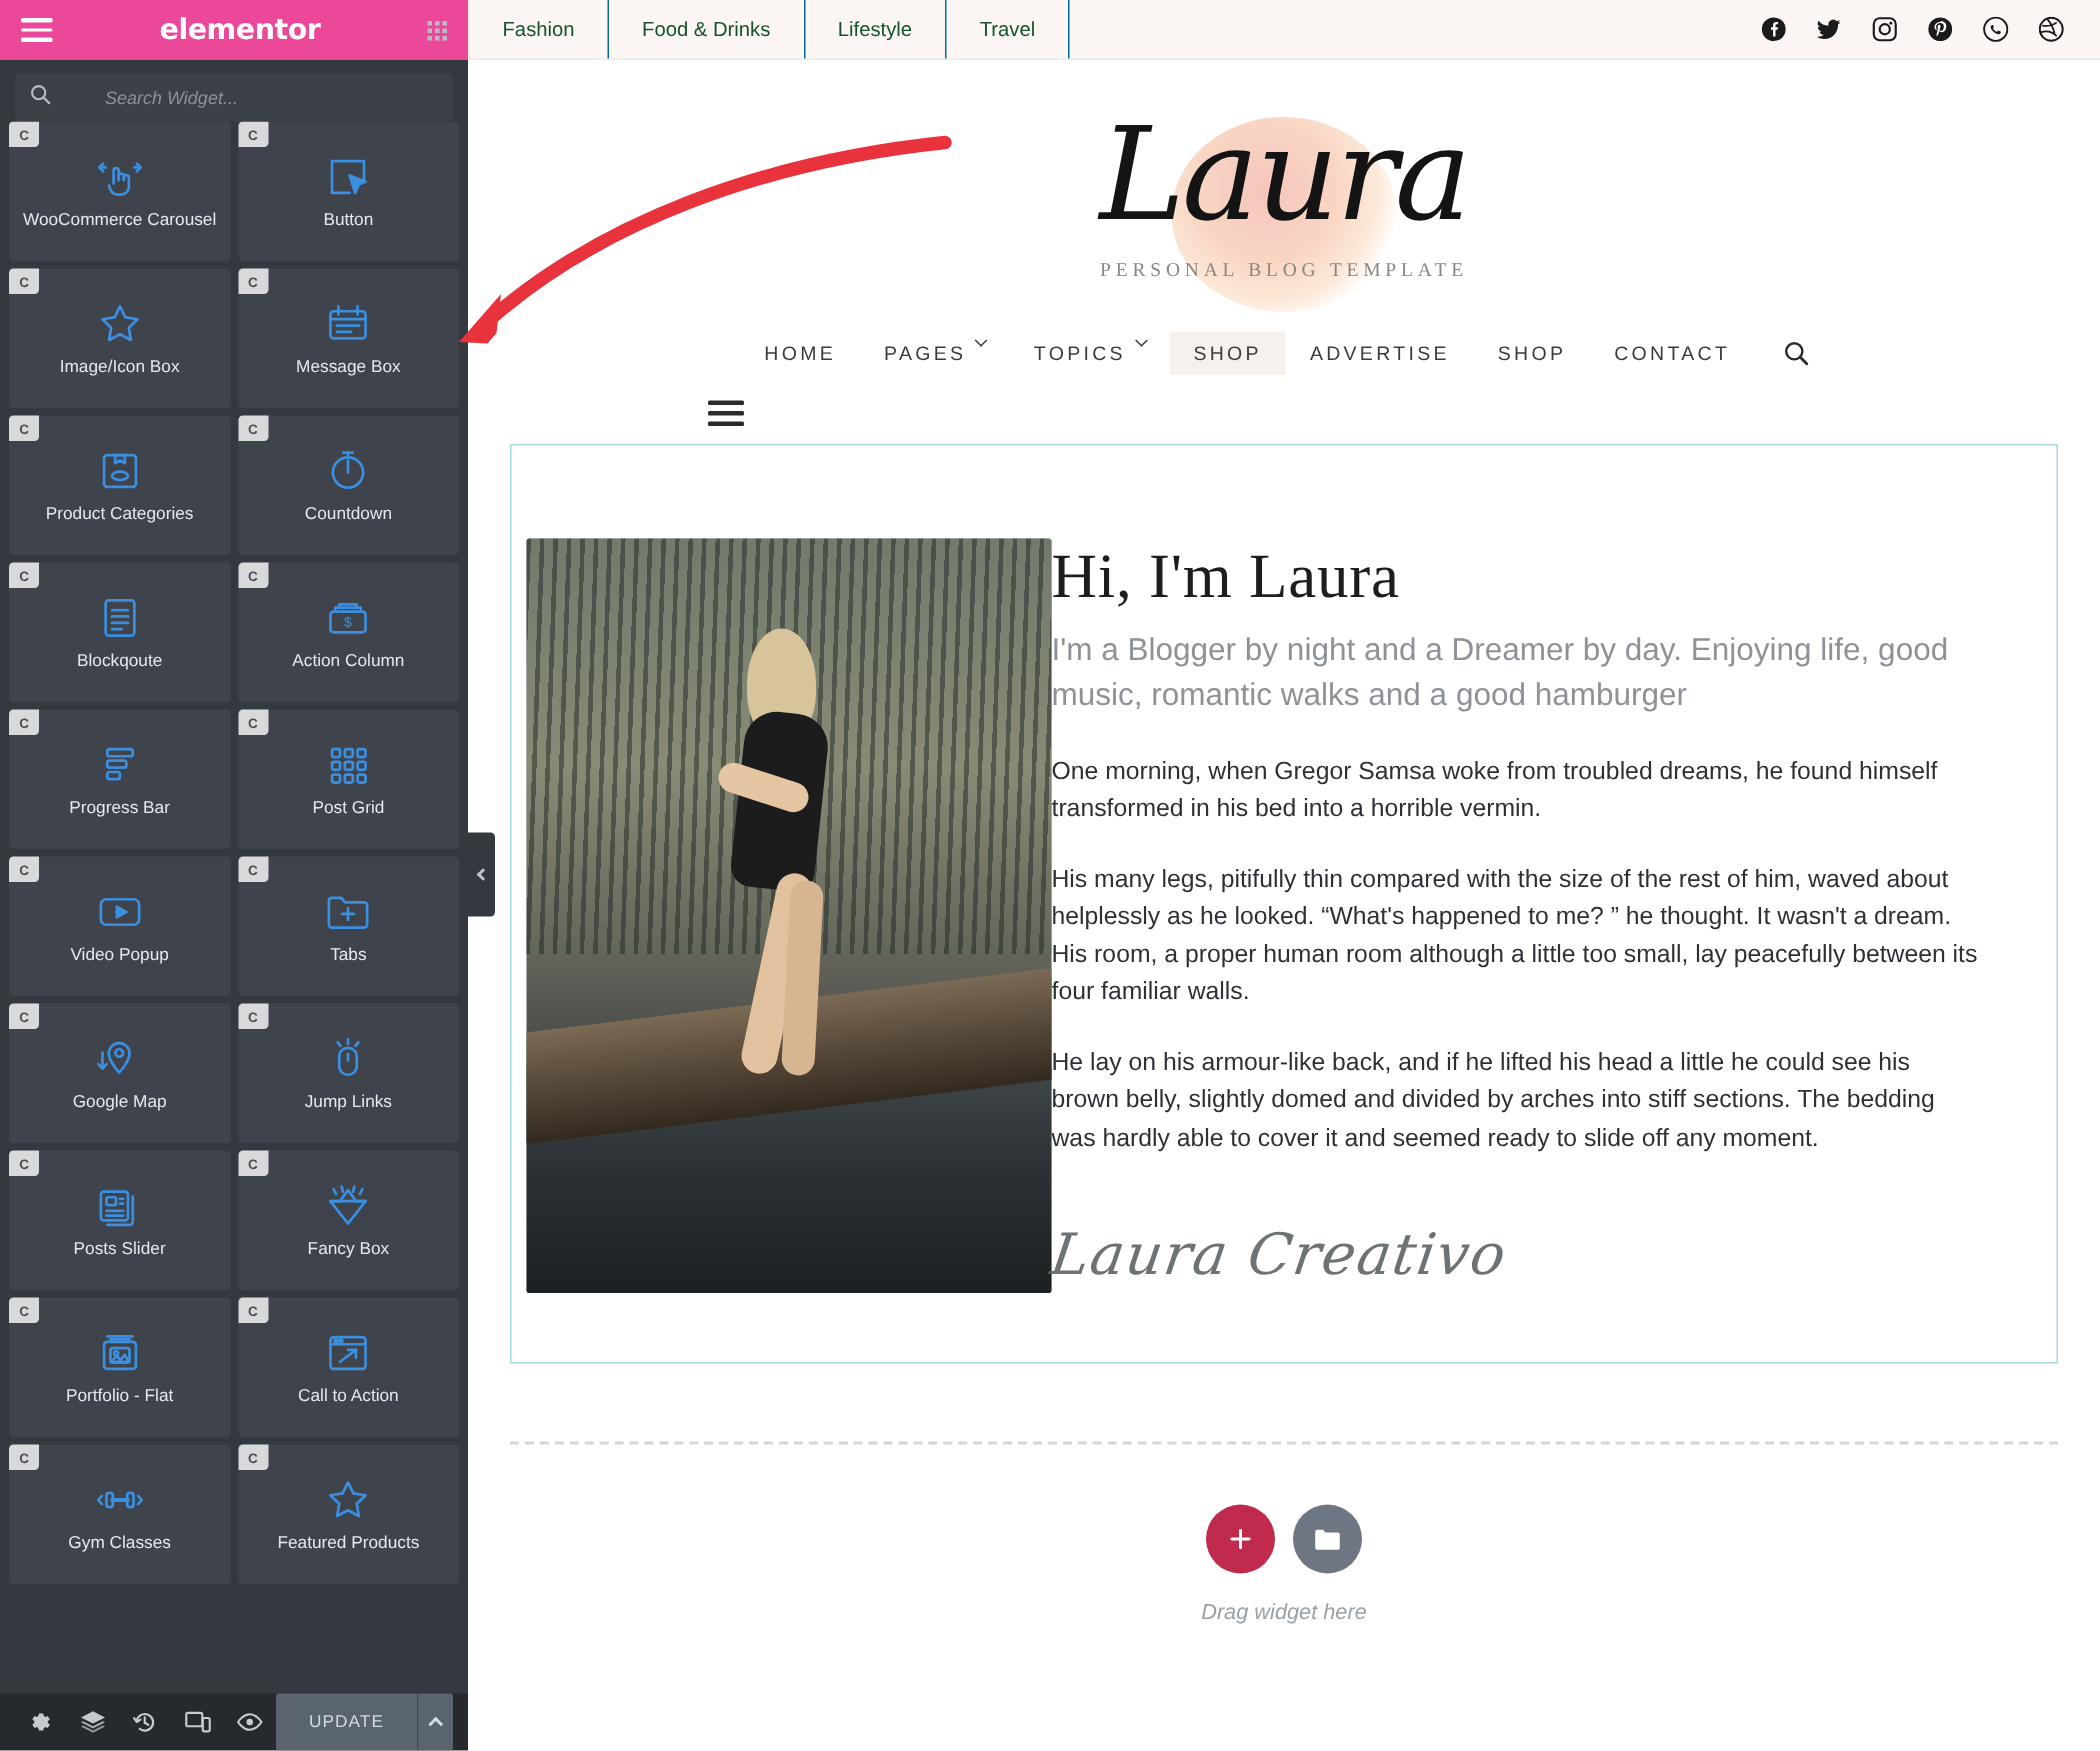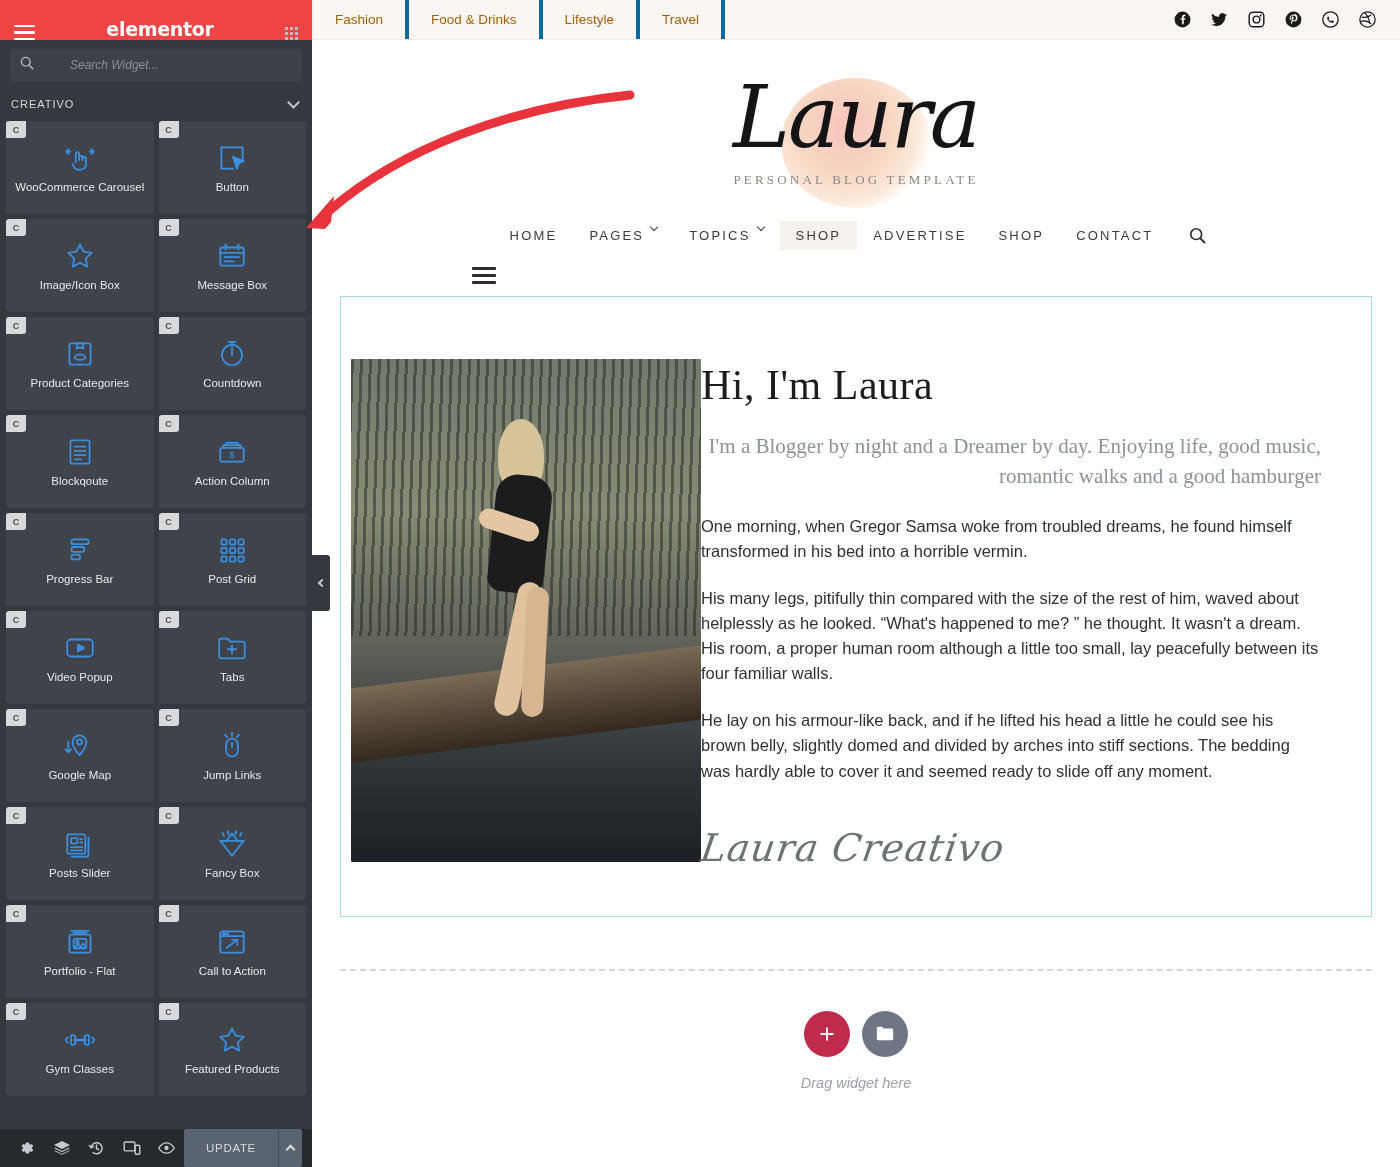--- a/index.html
+++ b/index.html
@@ -13,22 +13,22 @@
 
   
   #panel {
     position: absolute; left: 0; top: 0;
     width: 312px; height: 1167px;
     background: #34383f;
     display: flex; flex-direction: column;
     z-index: 30;
   }
   #panel-header {
-    height: 40px; background: #ef4444;
-    display: flex; align-items: flex-end; justify-content: space-between;
+    height: 40px; background: #ec4899;
+    display: flex; align-items: center; justify-content: space-between;
     padding: 0 14px; flex: 0 0 40px;
   }
   .hamburger { display: flex; flex-direction: column; gap: 4px; cursor: pointer; }
   .hamburger span { display: block; width: 21px; height: 2.5px; background: #ffffff; border-radius: 1px; }
   #panel-logo {
     color: #ffffff; font-size: 19px; font-weight: bold;
     letter-spacing: -0.3px; font-family: "DejaVu Sans", sans-serif;
   }
   .grid-dots { display: grid; grid-template-columns: repeat(3, 3px); grid-template-rows: repeat(3, 3px); gap: 2px; cursor: pointer; }
   .grid-dots i { display: block; width: 3px; height: 3px; background: #b8bcc4; }
@@ -114,22 +114,22 @@
     background: #ffffff; overflow: hidden;
   }
   #topbar {
     height: 40px; background: #fbf6f4;
     display: flex; align-items: stretch;
     border-bottom: 1px solid #f0e9e6;
   }
   #topcats { display: flex; align-items: stretch; }
   #topcats .tcat {
     display: flex; align-items: center; padding: 0 22px;
-    font-size: 13.5px; color: #a16207; cursor: pointer;
-    border-right: 4px solid #0369a1;
+    font-size: 13.5px; color: #14532d; cursor: pointer;
+    border-right: 1px solid #0369a1;
   }
   #topcats .tcat:first-child { border-left: 1px solid #efe7e3; }
   #socials { margin-left: auto; display: flex; align-items: center; gap: 20px; padding-right: 24px; }
   #socials span { cursor: pointer; display: flex; }
 
   #logo-area { padding: 34px 0 6px; text-align: center; position: relative; }
   #logo-blob {
     position: absolute; left: 50%; top: 38px; transform: translateX(-50%);
     width: 150px; height: 130px; border-radius: 50%;
     background: radial-gradient(circle at 42% 38%, #f4b8ae 0%, #f7cdb6 40%, #fbe3cf 62%, rgba(255,255,255,0) 76%);
@@ -190,23 +190,22 @@
   #about-photo .fig-leg1 { position:absolute; left: 36px; top: 162px; width: 24px; height: 136px; background:#e2c29e; border-radius: 12px; transform: rotate(12deg); }
   #about-photo .fig-leg2 { position:absolute; left: 54px; top: 168px; width: 22px; height: 130px; background:#d7b590; border-radius: 12px; transform: rotate(3deg); }
   #about-photo .fig-arm { position:absolute; left: 8px; top: 96px; width: 62px; height: 20px; background:#e5c6a3; border-radius: 12px; transform: rotate(18deg); }
 
   #about-text { flex: 1 1 auto; padding-top: 2px; }
   #about-title {
     font-family: "Liberation Serif", serif; font-size: 42px;
     color: #1d1d1d; font-weight: normal; letter-spacing: .5px;
   }
   #about-lead {
-    font-size: 21px; color: #8d9299; line-height: 1.45; margin-top: 22px;
-    font-family: Liberation Serif, serif;
-    text-align: right;
+    font-size: 21px; color: #8d9299; line-height: 1.45; margin-top: 10px;
+    font-family: Liberation Sans, sans-serif;
   }
   .about-p {
     font-size: 16.5px; color: #2d3136; line-height: 1.52; margin-top: 22px;
     font-family: "Liberation Sans", sans-serif;
   }
   #signature {
     margin-top: 42px;
     font-family: "DejaVu Serif", serif; font-style: italic;
     font-size: 38px; color: #5a5f63; letter-spacing: 1px;
     transform: skewX(-8deg); opacity: .88;
@@ -262,24 +261,20 @@
         <span class="s-icon">
           <svg width="14" height="14" viewBox="0 0 16 16">
               <circle cx="6.6" cy="6.6" r="5" fill="none" stroke="#b7bbc2" stroke-width="1.6"></circle>
               <line x1="10.3" y1="10.3" x2="14.6" y2="14.6" stroke="#b7bbc2" stroke-width="1.7" stroke-linecap="round"></line>
             </svg>
         </span>
         <input type="text" placeholder="Search Widget..." style="">
       </div>
     </div>
 
-    <div id="panel-category">
-      <span>CREATIVO</span>
-      <span class="chev-down"></span>
-    </div>
 
     <div id="widget-list">
         <div class="widget">
           <span class="badge">C</span>
           <span class="wicon">
             <svg width="34" height="34" viewBox="0 0 32 32" fill="none" stroke="#3b8fe0" stroke-width="1.7" stroke-linecap="round" stroke-linejoin="round">
               <path d="M12 20v-8a1.6 1.6 0 0 1 3.2 0v6"></path>
               <path d="M15.2 17v-1.6a1.6 1.6 0 0 1 3.2 0V18"></path>
               <path d="M18.4 17.4v-1a1.6 1.6 0 0 1 3.2 0V22a5 5 0 0 1-5 5h-2a5 5 0 0 1-4.4-2.6L9 21.4"></path>
               <path d="M7 10H3m0 0 2.4-2.4M3 10l2.4 2.4"></path>

